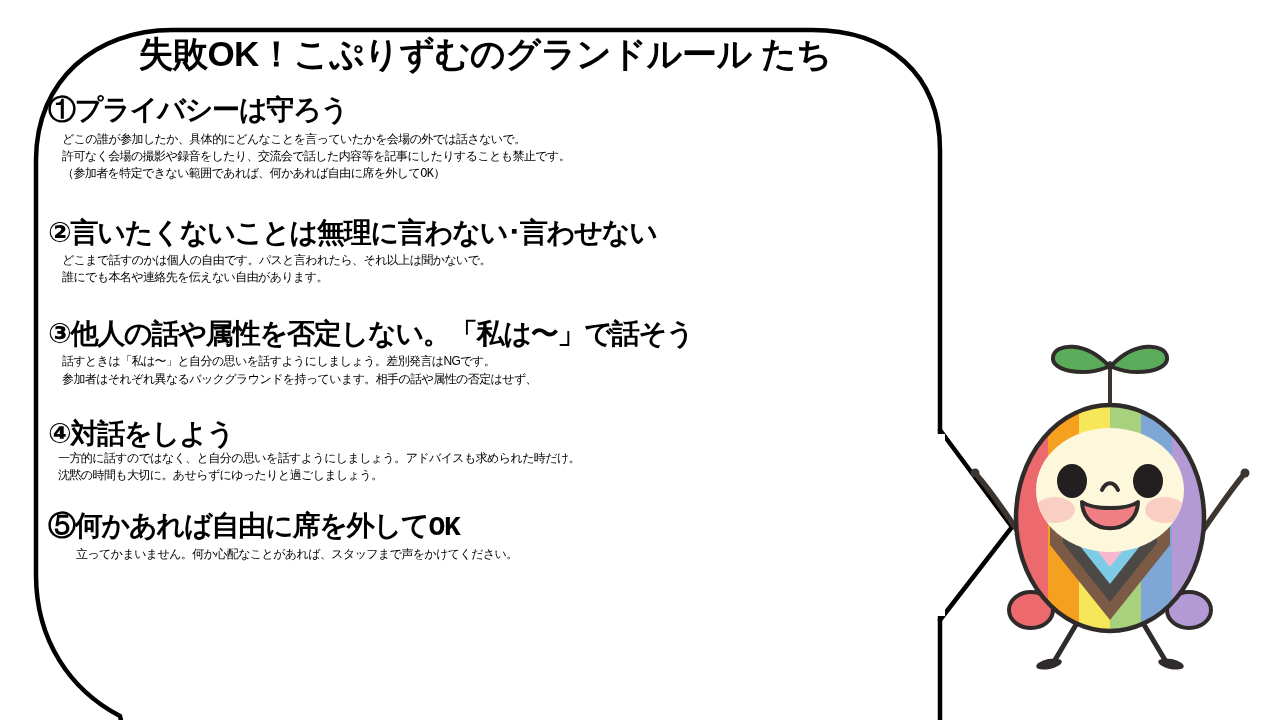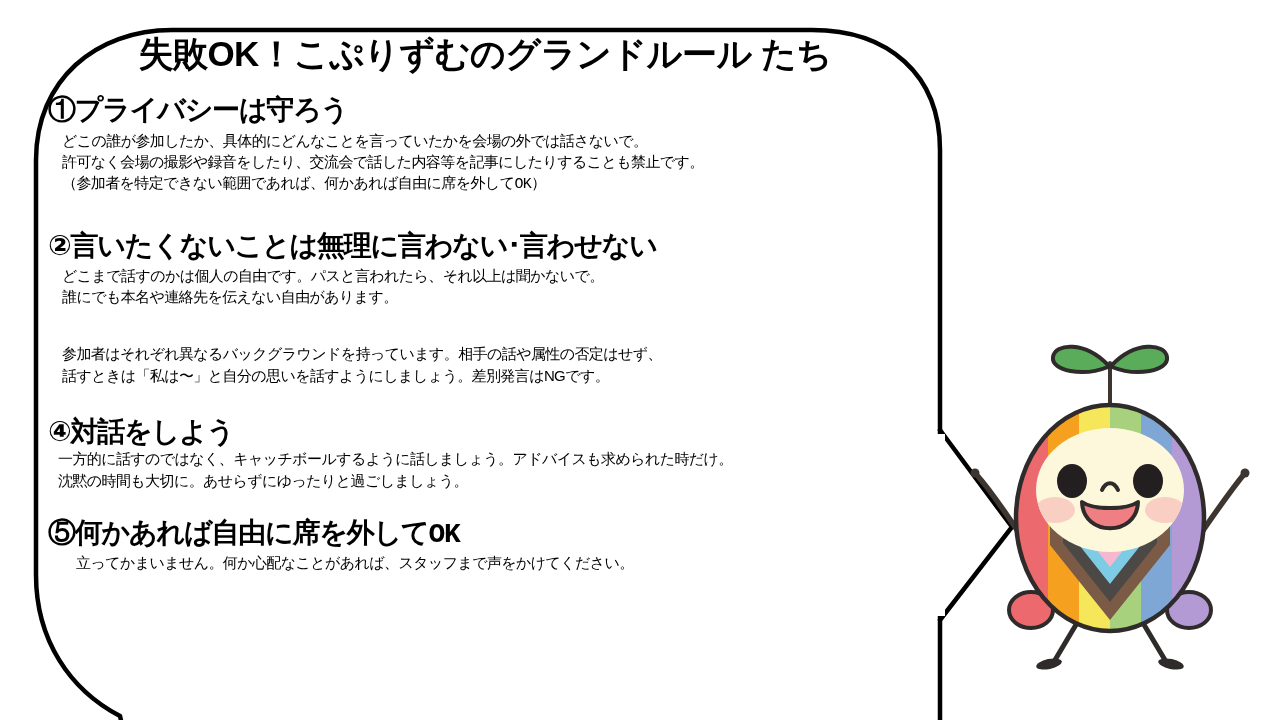--- a/index.html
+++ b/index.html
@@ -71,21 +71,21 @@
     padding: 0 0 0 8px;
     white-space: nowrap;
   }
 
   .rule-num {
     display: inline-block;
     font-weight: bold;
   }
 
   .rule-body {
-    font-size: 15px;
+    font-size: 12px;
     font-weight: normal;
     line-height: 1.42;
     letter-spacing: -0.6px;
     margin: 0;
     padding: 4px 0 0 22px;
     white-space: nowrap;
   }
 
   .rule-body .line { display: block; }
 
@@ -150,32 +150,35 @@
         <div class="rule-head">
           <span class="rule-num">②</span><span>言いたくないことは無理に言わない･言わせない</span>
         </div>
         <div class="rule-body">
           <span class="line">どこまで話すのかは個人の自由です。パスと言われたら、それ以上は聞かないで。</span>
           <span class="line">誰にでも本名や連絡先を伝えない自由があります。</span>
         </div>
       </li>
 
       <li class="rule rule-3">
-        <div class="rule-body">
+        <div class="rule-head">
+          <span class="rule-num">③</span><span>他人の話や属性を否定しない。「私は〜」で話そう</span>
+        </div>
+        <div class="rule-body">
+          <span class="line">話すときは「私は〜」と自分の思いを話すようにしましょう。差別発言はNGです。</span>
           <span class="line">参加者はそれぞれ異なるバックグラウンドを持っています。相手の話や属性の否定はせず、</span>
-          <span class="line">話すときは「私は〜」と自分の思いを話すようにしましょう。差別発言はNGです。</span>
         </div>
       </li>
 
       <li class="rule rule-4">
         <div class="rule-head">
           <span class="rule-num">④</span><span>対話をしよう</span>
         </div>
         <div class="rule-body">
-          <span class="line">一方的に話すのではなく、キャッチボールするように話しましょう。アドバイスも求められた時だけ。</span>
+          <span class="line">一方的に話すのではなく、と自分の思いを話すようにしましょう。アドバイスも求められた時だけ。</span>
           <span class="line">沈黙の時間も大切に。あせらずにゆったりと過ごしましょう。</span>
         </div>
       </li>
 
       <li class="rule rule-5">
         <div class="rule-head">
           <span class="rule-num">⑤</span><span>何かあれば自由に席を外してOK</span>
         </div>
         <div class="rule-body">
           <span class="line">立ってかまいません。何か心配なことがあれば、スタッフまで声をかけてください。</span>

